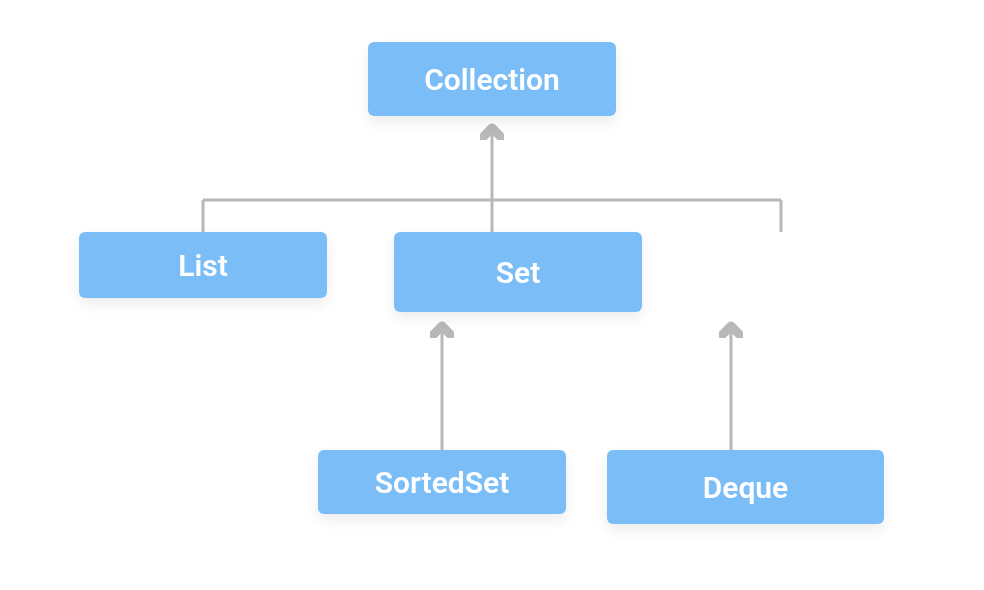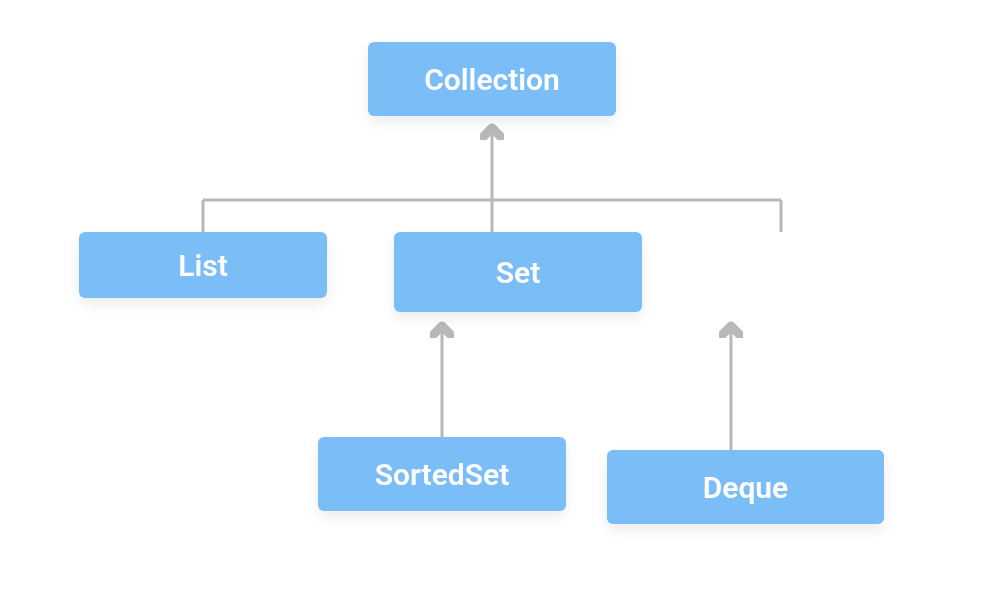--- a/index.html
+++ b/index.html
@@ -58,20 +58,20 @@
     <span>Collection</span>
   </div>
 
   <div class="node" style="left:79px; top:232px; width:248px; height:66px;">
     <span>List</span>
   </div>
   <div class="node" style="left:368px; top:232px; width:248px; height:80px;margin-left:26px;">
     <span>Set</span>
   </div>
 
-  <div class="node" style="left:318px; top:437px; width:248px; height:74px;">
+  <div class="node" style="left:318px; top:450px; width:248px; height:64px;">
     <span>SortedSet</span>
   </div>
   <div class="node" style="left:607px; top:450px; width:277px; height:74px;">
     <span>Deque</span>
   </div>
 
 </div>
 
 </body></html>

